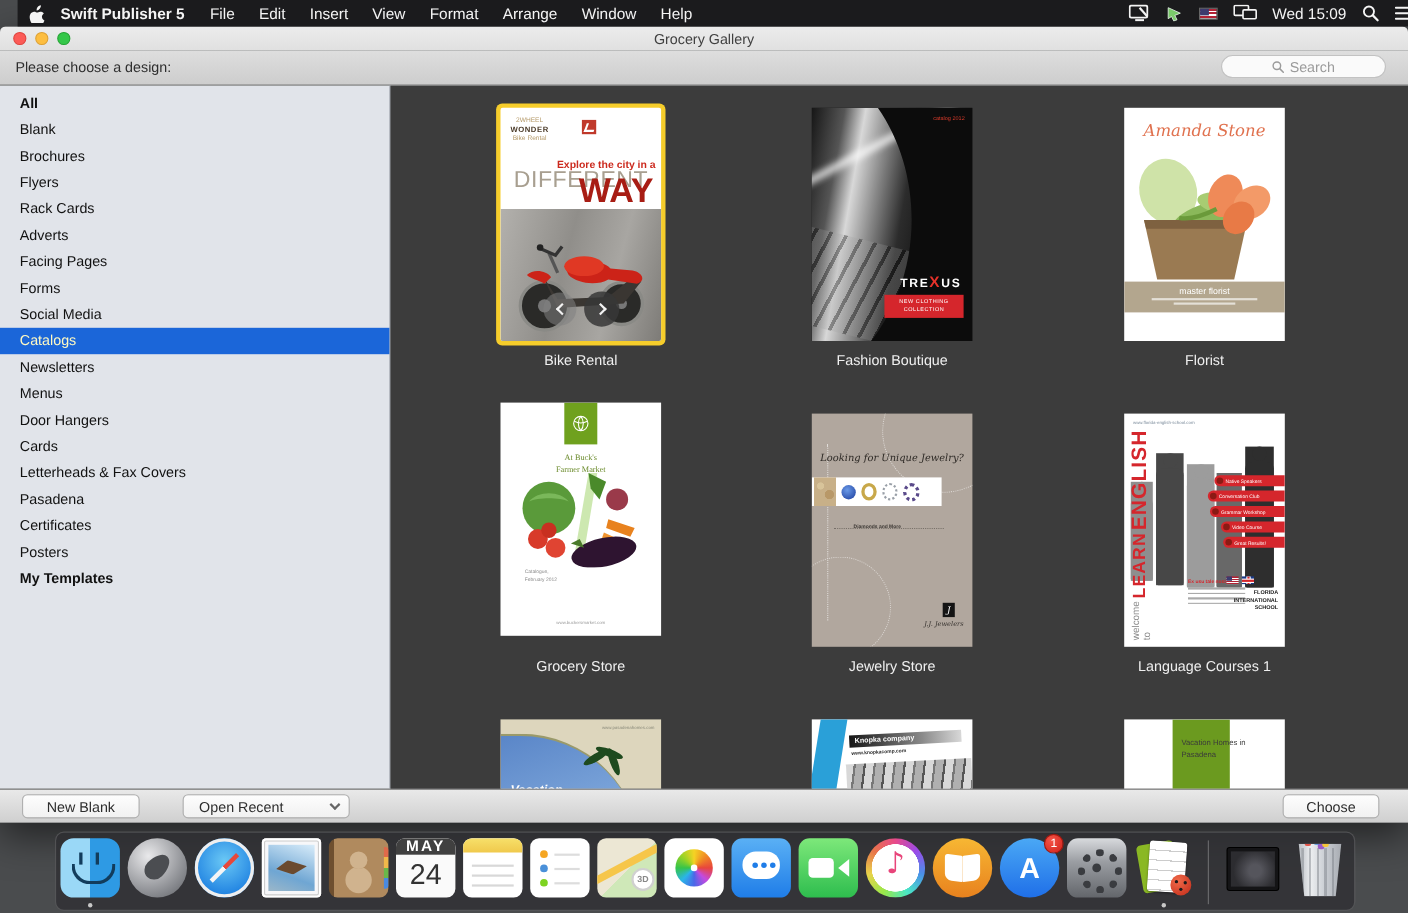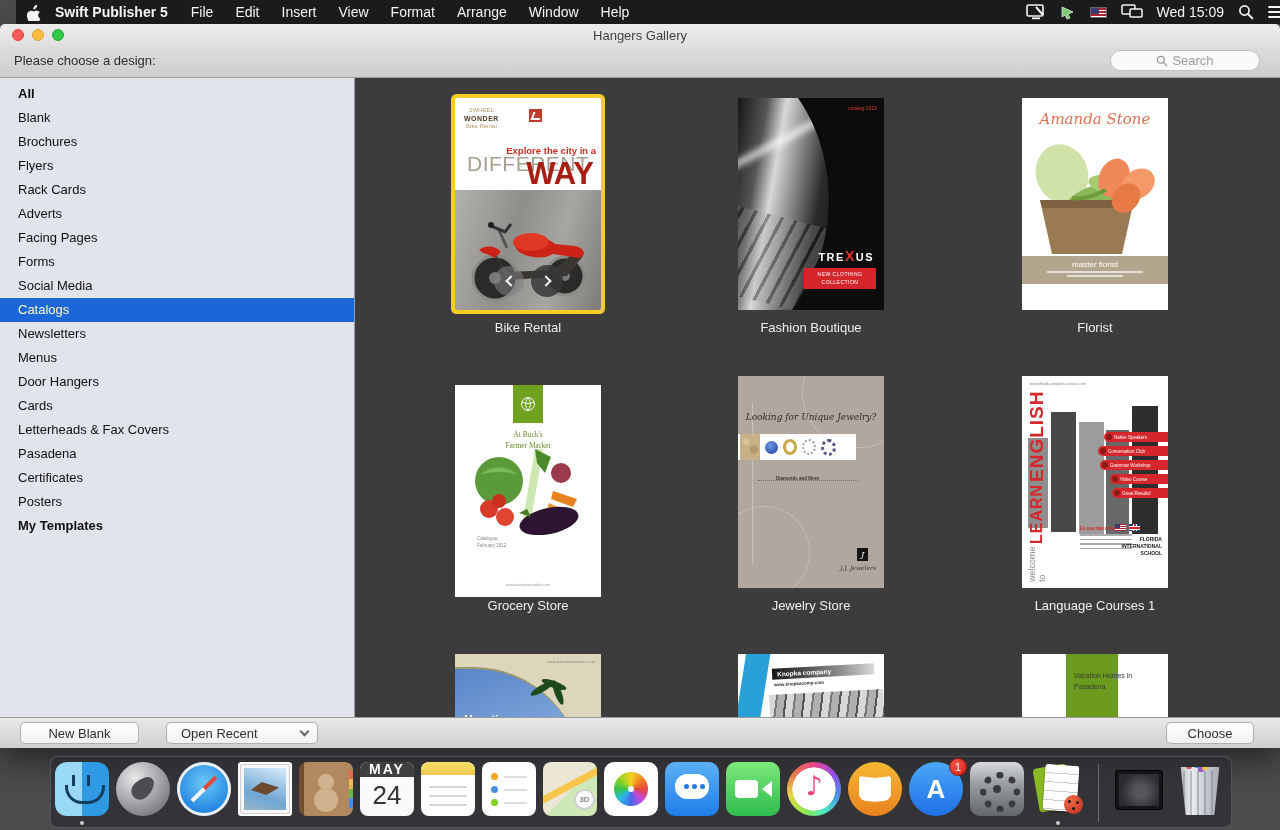--- a/index.html
+++ b/index.html
@@ -193,21 +193,21 @@
       background:repeating-linear-gradient(100deg,#d8d8d8 0 7px,#777 7px 9px,#b0b0b0 9px 16px,#555 16px 18px); }
   .v2-green { position:absolute; left:44px; top:0; width:52px; height:100%; background:#6b9a1f; }
   .v2-title { position:absolute; left:52px; top:16px; width:78px; font-size:7px; color:#3a3a3a; line-height:1.6; }
 
   
   #footerbar { position:absolute; left:0; right:0; bottom:0; height:31px;
                background:linear-gradient(#e9e9e9,#cfcfcf); border-top:1px solid #9a9a9a; }
   .fbtn { position:absolute; top:4px; height:22px; background:linear-gradient(#fdfdfd,#f1f1f1);
           border:1px solid #b0b0b0; border-radius:5px; font-size:13px; color:#2e2e2e;
           display:flex; align-items:center; justify-content:center; }
-  #btn-newblank { left:20px; width:119px; }
+  #btn-newblank { left:20px; width:107px; }
   #btn-openrecent { left:166px; width:152px; justify-content:space-between; padding:0 9px 0 14px; }
   #btn-choose { right:26px; width:88px; }
   .dd-chev { width:7px; height:7px; border-right:2px solid #666; border-bottom:2px solid #666;
              transform:rotate(45deg); margin-top:-3px; }
 
   
   #dock { position:absolute; left:50px; right:48px; top:756px; height:72px;
           background:rgba(46,46,50,.78); border:1px solid rgba(255,255,255,.16); border-radius:8px;
           display:flex; align-items:flex-start; justify-content:center; gap:3px; padding-top:3px; }
   .dock-item { width:58px; height:66px; position:relative; display:flex; justify-content:center; }
@@ -366,21 +366,21 @@
         </svg>
     </span>
   </div>
 </div>
 
 <div id="window">
   <div id="titlebar">
     <span class="tl red"></span>
     <span class="tl yel"></span>
     <span class="tl grn"></span>
-    <div id="win-title">Hangers Gallery</div>
+    <div id="win-title">Grocery Gallery</div>
   </div>
   <div id="subbar">
     <span id="prompt">Please choose a design:</span>
     <div id="searchbox">
       <svg width="12" height="12" viewBox="0 0 14 14">
           <circle cx="5.6" cy="5.6" r="4" fill="none" stroke="#9b9b9b" stroke-width="1.5"></circle>
           <path d="M8.6 8.6 L12.4 12.4" stroke="#9b9b9b" stroke-width="1.6" stroke-linecap="round"></path>
         </svg>
       <span>Search</span>
     </div>
@@ -473,21 +473,21 @@
           <path d="M84 54 C72 60 60 64 50 62" stroke="#6a9a3a" stroke-width="4" fill="none"></path>
         </svg>
         <div class="fl-band">
           <div class="fl-band-title">master florist</div>
           <div class="fl-line"></div>
           <div class="fl-line short"></div>
         </div>
       </div>
       <div class="cap" style="left:660px; top:242px;">Florist</div>
 
-      <div class="card" style="left:100px; top:307px;">
+      <div class="card" style="left:100px; top:288px;">
         <div class="gr-banner">
           <svg width="18" height="18" viewBox="0 0 18 18">
               <g fill="none" stroke="#fff" stroke-width="1">
                 <circle cx="9" cy="9" r="6.5"></circle>
                 <path d="M9 2.5 C6 6 6 12 9 15.5"></path>
                 <path d="M9 2.5 C12 6 12 12 9 15.5"></path>
                 <path d="M3 7 C7 9 11 9 15 7"></path>
               </g>
             </svg>
         </div>

